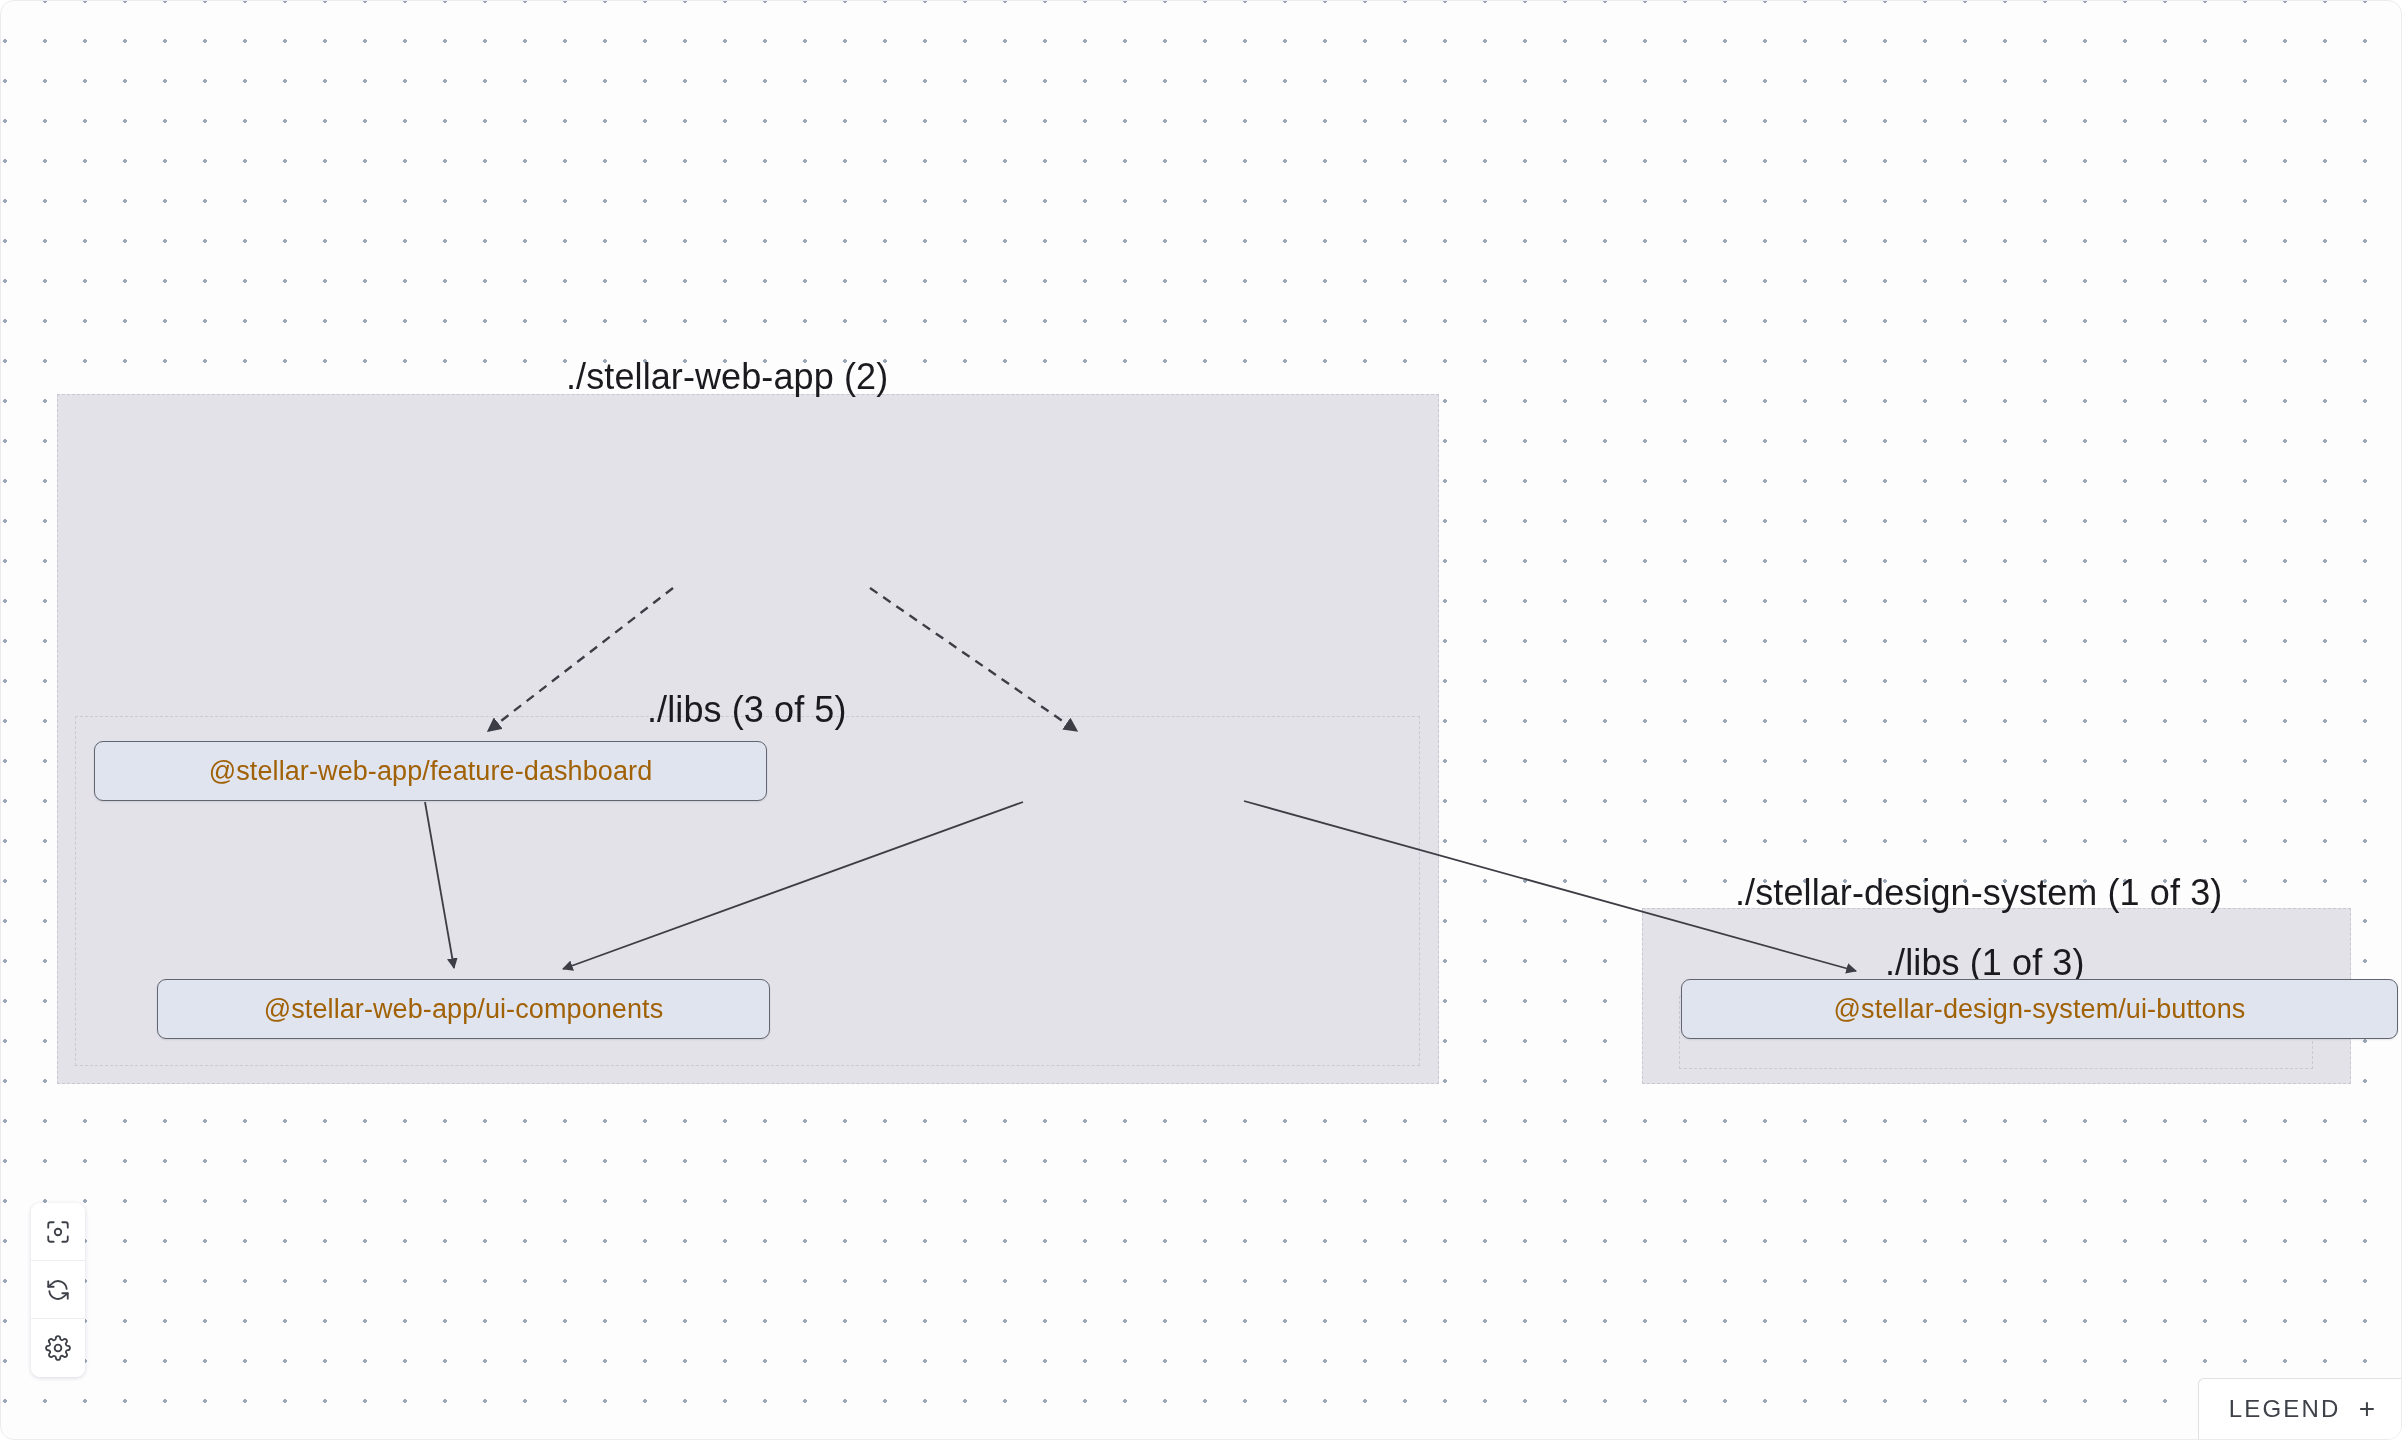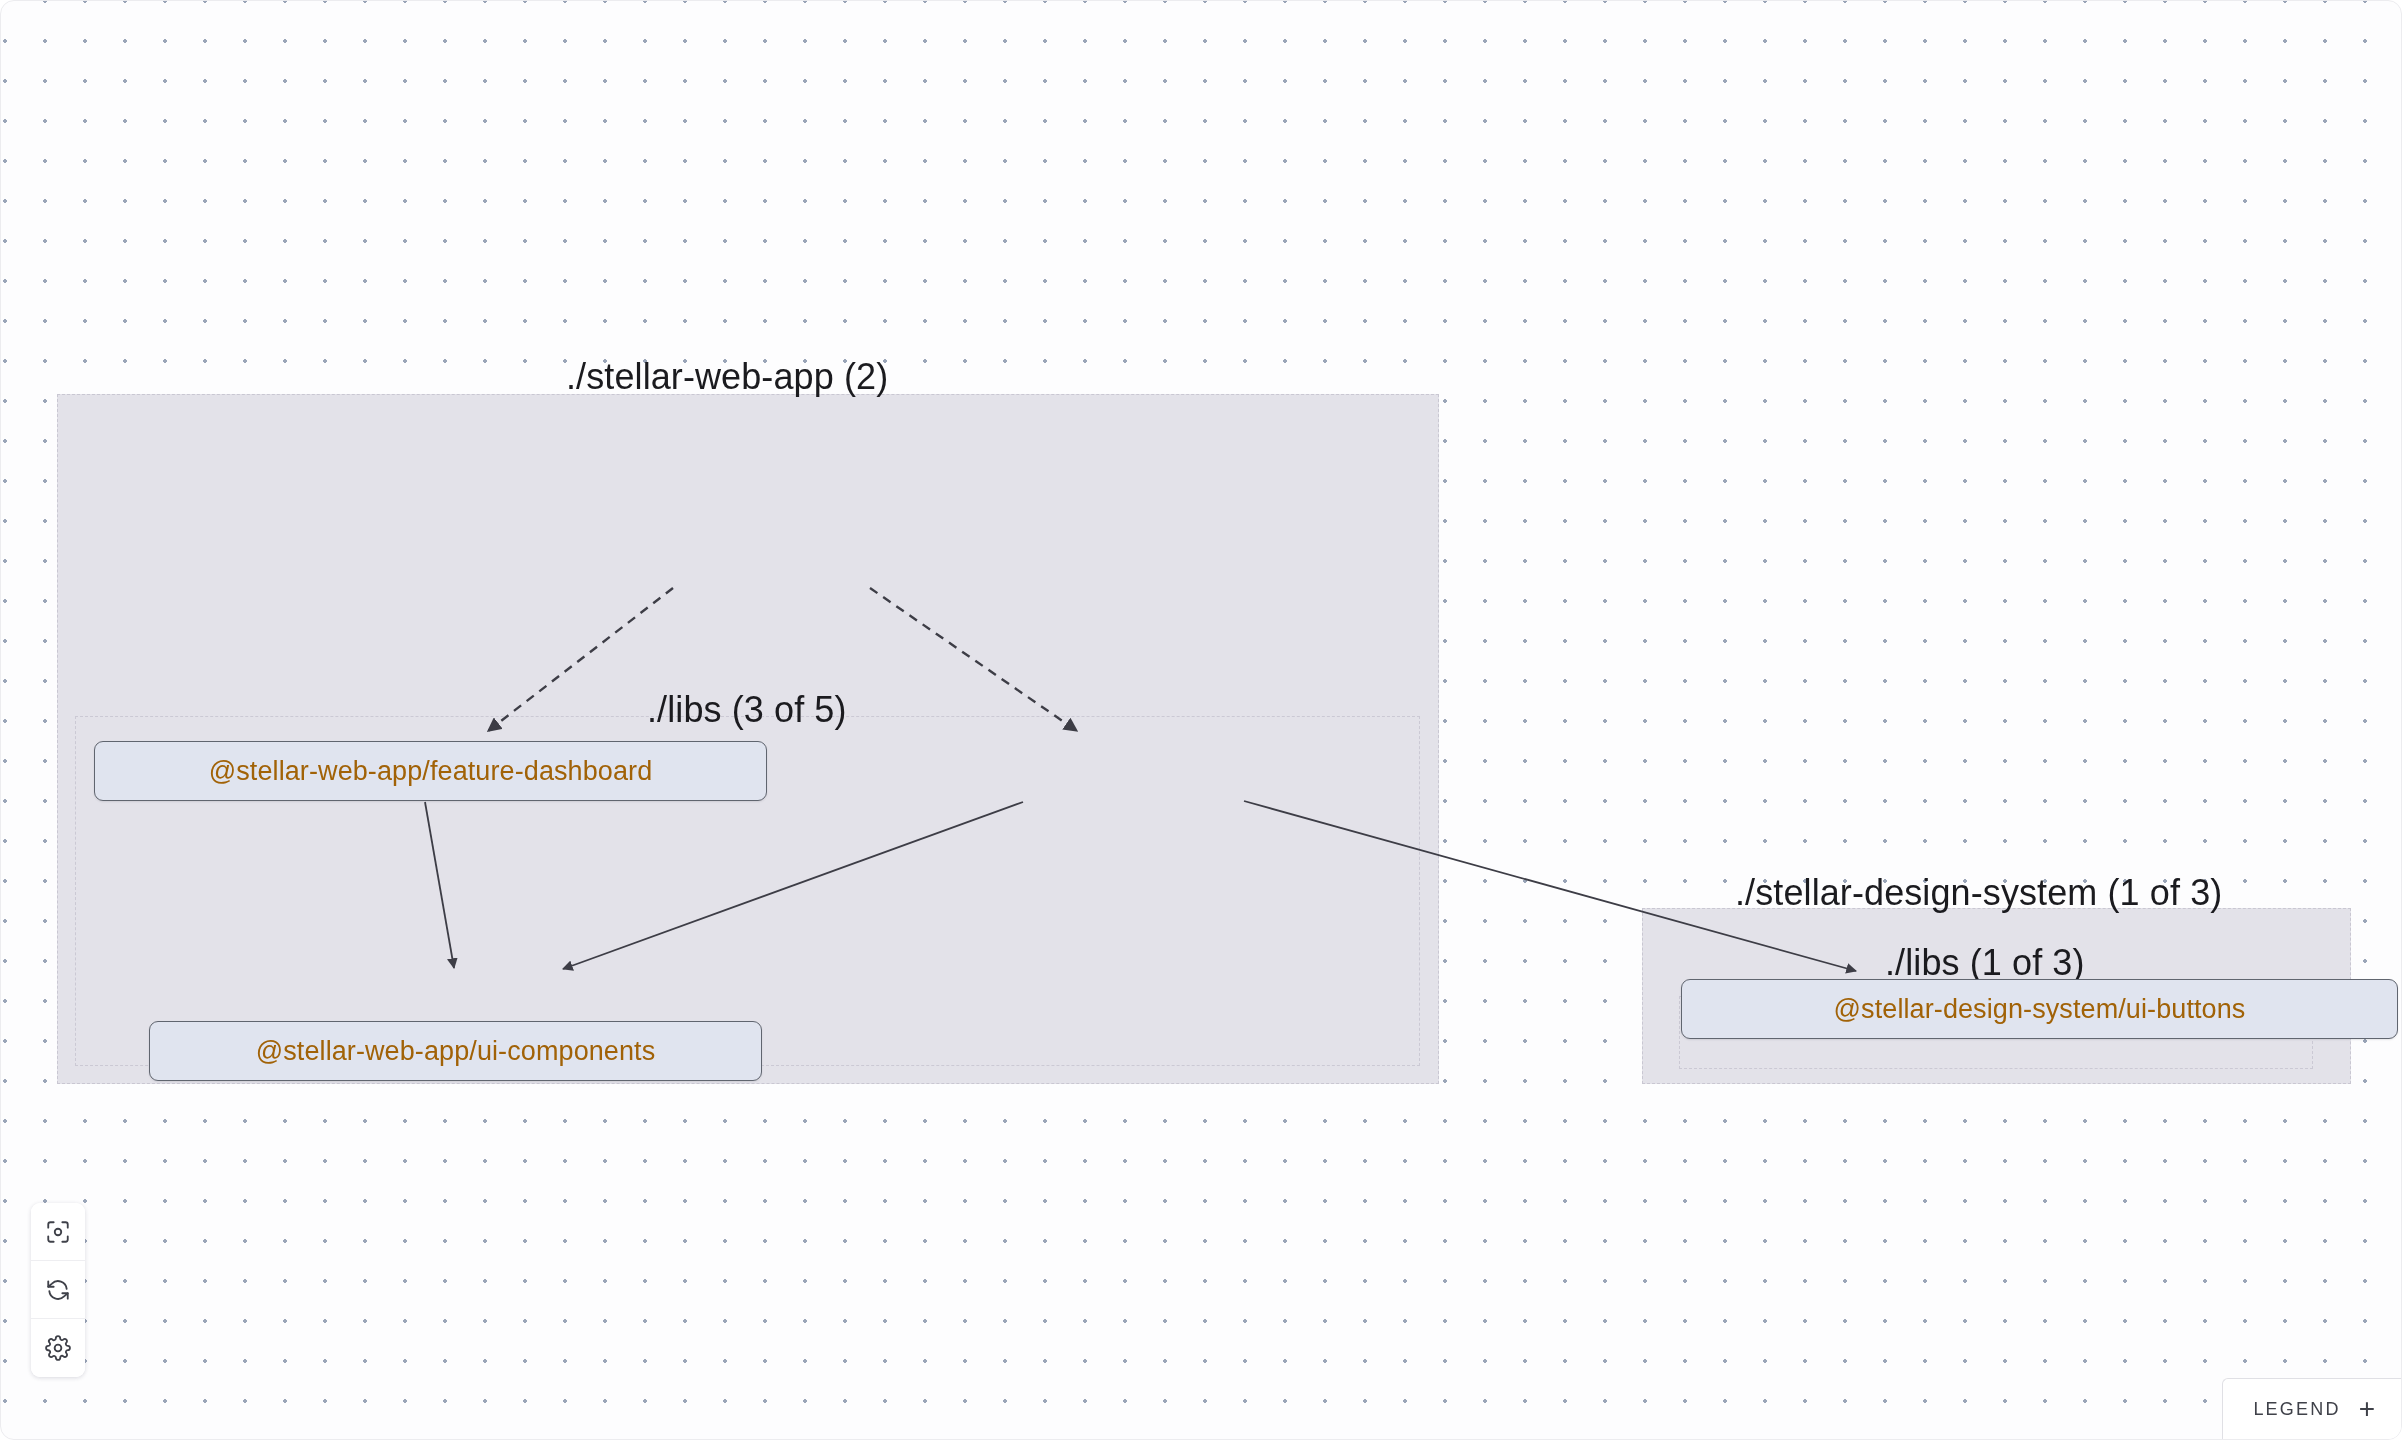--- a/index.html
+++ b/index.html
@@ -153,21 +153,21 @@
     border-top: 1px solid #e0e0e5;
     border-top-left-radius: 6px;
     padding: 16px 26px 16px 30px;
     display: flex;
     align-items: center;
     gap: 18px;
     z-index: 60;
     cursor: pointer;
   }
   #legend-title {
-    font-size: 18px;
+    font-size: 24px;
     letter-spacing: 2.2px;
     color: #3f4149;
   }
   #legend-toggle {
     font-size: 28px;
     color: #3f4149;
     line-height: 1;
     font-weight: 300;
   }
 </style>
@@ -200,21 +200,21 @@
         <path d="M 869 587 L 1076 730" fill="none" stroke="#3d3d46" stroke-width="2.4" stroke-dasharray="9 7" marker-end="url(#arrow)"></path>
         <path d="M 424 801 L 453 967" fill="none" stroke="#3d3d46" stroke-width="1.8" marker-end="url(#arrow)"></path>
         <path d="M 1022 801 L 562 968" fill="none" stroke="#3d3d46" stroke-width="1.8" marker-end="url(#arrow)"></path>
         <path d="M 1243 800 L 1855 970" fill="none" stroke="#3d3d46" stroke-width="1.8" marker-end="url(#arrow)"></path>
       </g>
   </svg>
 
   <div class="node" id="nd-0" style="left: 93px; top: 740px; width: 673px; height: 60px; background: rgb(224, 228, 239); border-color: rgb(96, 101, 111);">
     <span class="node-label">@stellar-web-app/feature-dashboard</span>
   </div>
-  <div class="node" id="nd-2" style="left: 148px; top: 978px; width: 613px; height: 60px; background: rgb(224, 228, 239); border-color: rgb(96, 101, 111); margin-top: 42px;">
+  <div class="node" id="nd-2" style="left: 156px; top: 978px; width: 613px; height: 60px; background: rgb(224, 228, 239); border-color: rgb(96, 101, 111);">
     <span class="node-label">@stellar-web-app/ui-components</span>
   </div>
   <div class="node" id="nd-3" style="left: 1680px; top: 978px; width: 717px; height: 60px; background: rgb(224, 228, 239); border-color: rgb(96, 101, 111);">
     <span class="node-label">@stellar-design-system/ui-buttons</span>
   </div>
 
   <div id="toolbar">
     <button class="tool-btn" title="Focus graph">
       <span>
         <svg width="26" height="26" viewBox="0 0 24 24" fill="none" stroke="#3f4149" stroke-width="1.7" stroke-linecap="round" stroke-linejoin="round">

